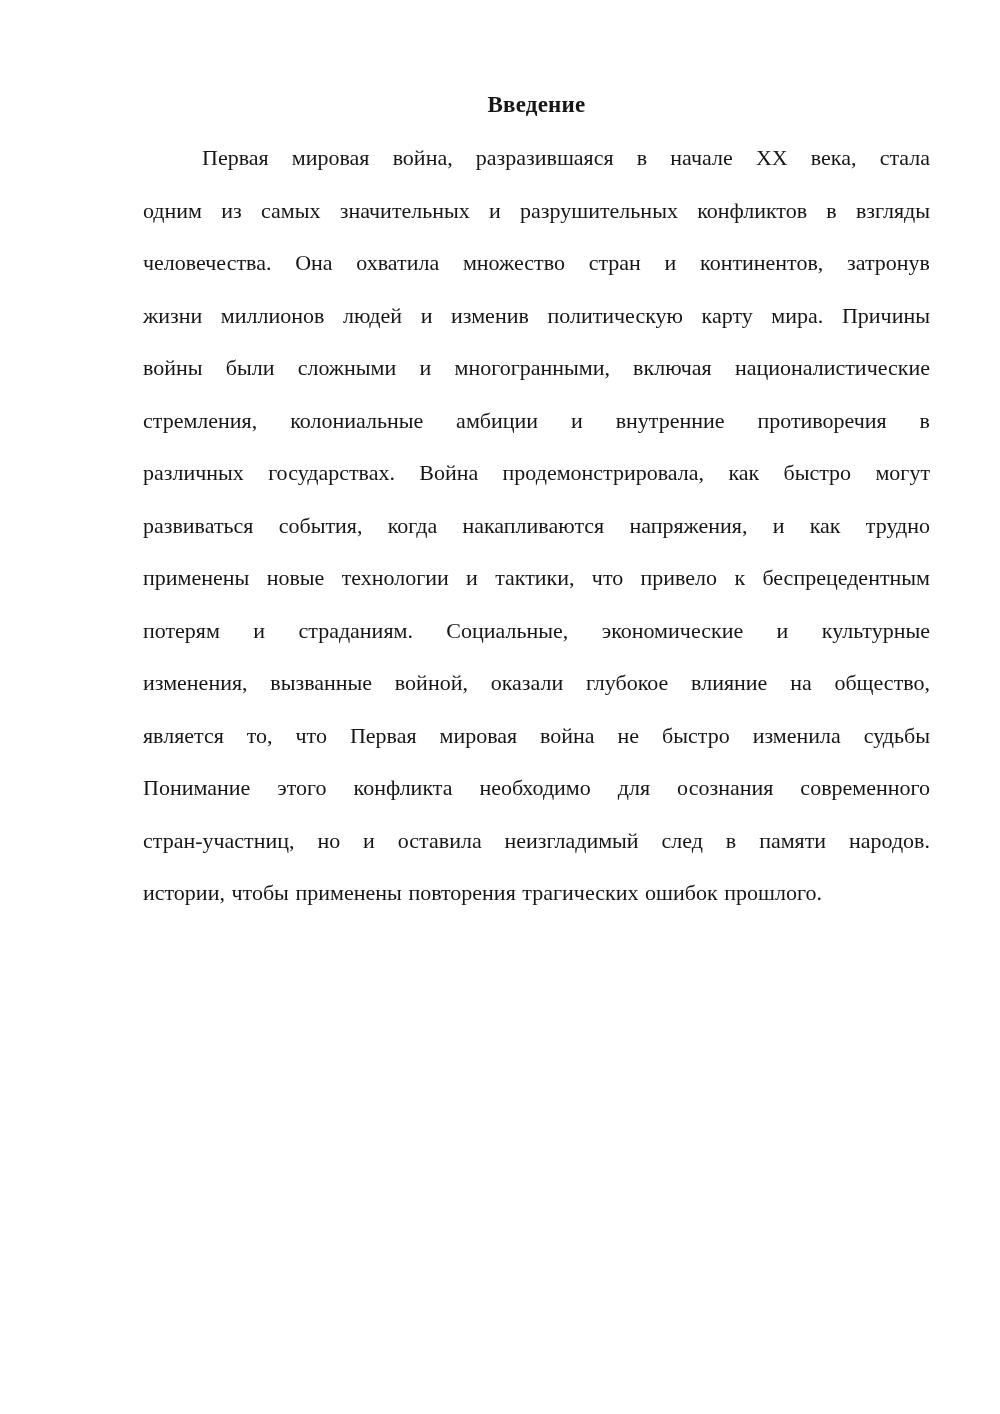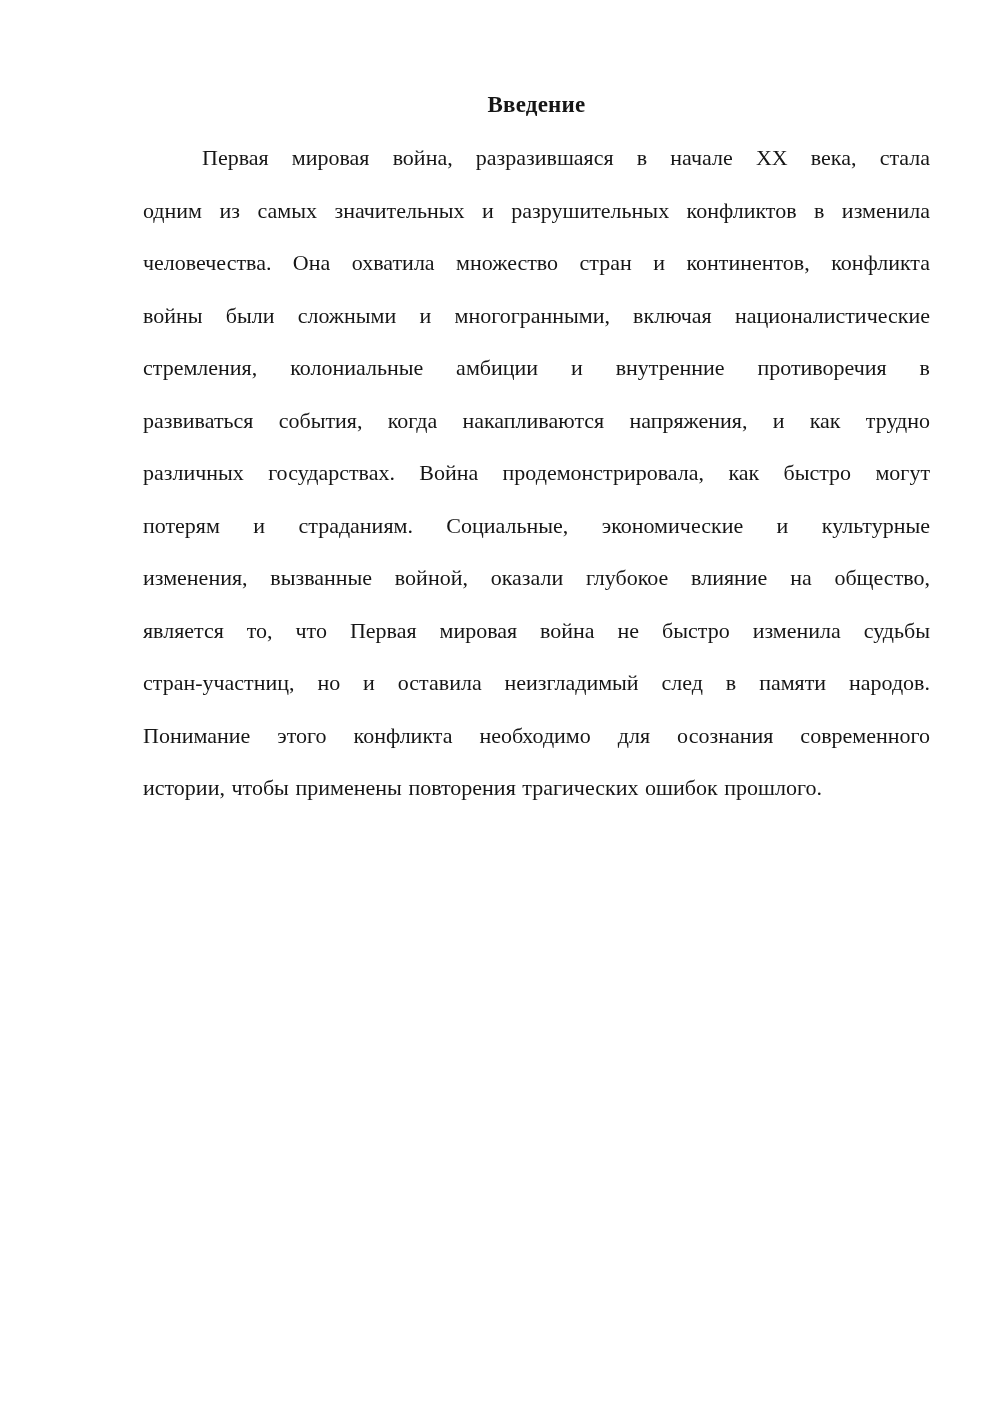--- a/index.html
+++ b/index.html
@@ -70,28 +70,30 @@
   }
 </style>
 </head>
 <body>
 
 <div class="page">
   <div class="content">
     <div class="doc-title">Введение</div>
     <div class="paragraph">
         <div class="line first">Первая мировая война, разразившаяся в начале XX века, стала</div>
-        <div class="line">одним из самых значительных и разрушительных конфликтов в изменила</div>
-        <div class="line">человечества. Она охватила множество стран и континентов, конфликта</div>
+        <div class="line">одним из самых значительных и разрушительных конфликтов в взгляды</div>
+        <div class="line">человечества. Она охватила множество стран и континентов, затронув</div>
+        <div class="line">жизни миллионов людей и изменив политическую карту мира. Причины</div>
         <div class="line">войны были сложными и многогранными, включая националистические</div>
         <div class="line">стремления, колониальные амбиции и внутренние противоречия в</div>
+        <div class="line">различных государствах. Война продемонстрировала, как быстро могут</div>
         <div class="line">развиваться события, когда накапливаются напряжения, и как трудно</div>
-        <div class="line">различных государствах. Война продемонстрировала, как быстро могут</div>
+        <div class="line">применены новые технологии и тактики, что привело к беспрецедентным</div>
         <div class="line">потерям и страданиям. Социальные, экономические и культурные</div>
         <div class="line">изменения, вызванные войной, оказали глубокое влияние на общество,</div>
         <div class="line">является то, что Первая мировая война не быстро изменила судьбы</div>
+        <div class="line">Понимание этого конфликта необходимо для осознания современного</div>
         <div class="line">стран-участниц, но и оставила неизгладимый след в памяти народов.</div>
-        <div class="line">Понимание этого конфликта необходимо для осознания современного</div>
         <div class="line last">истории, чтобы применены повторения трагических ошибок прошлого.</div>
       </div>
   </div>
   <div class="page-number">3</div>
 </div>
 
 </body></html>

